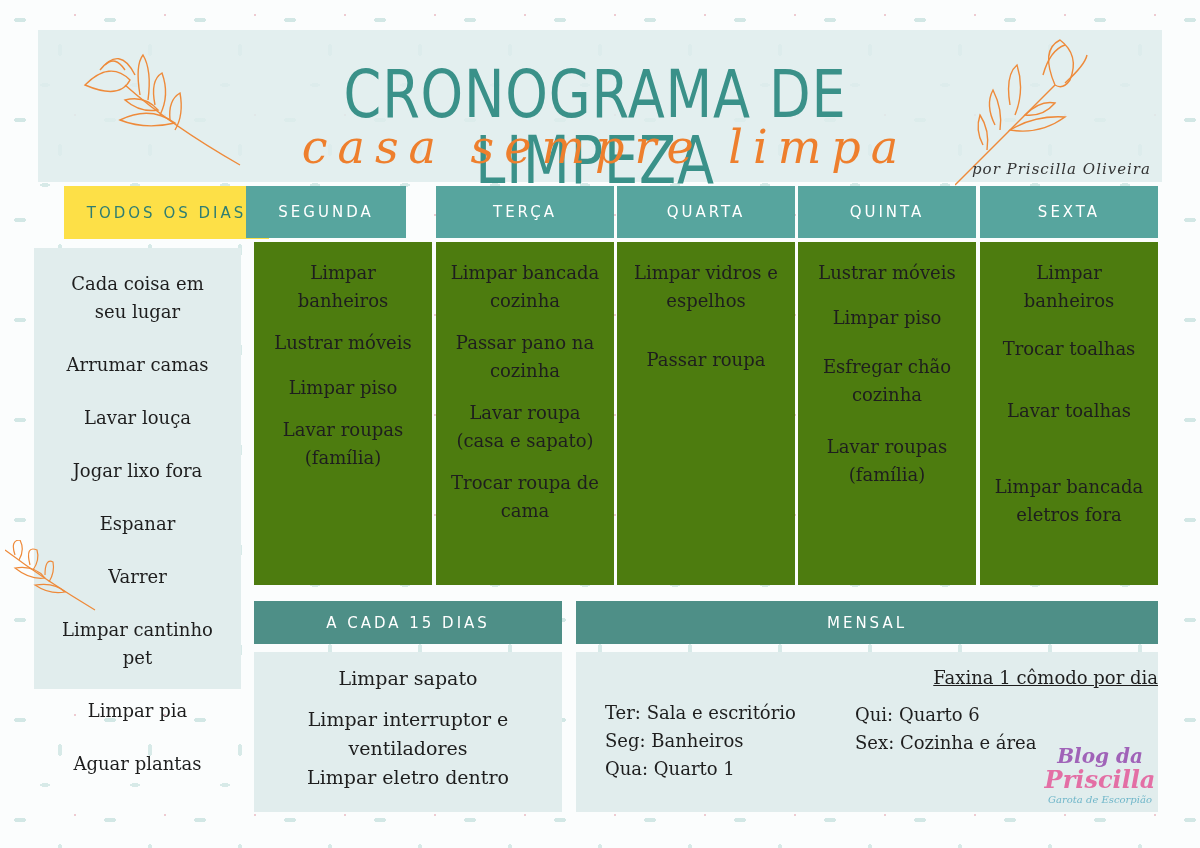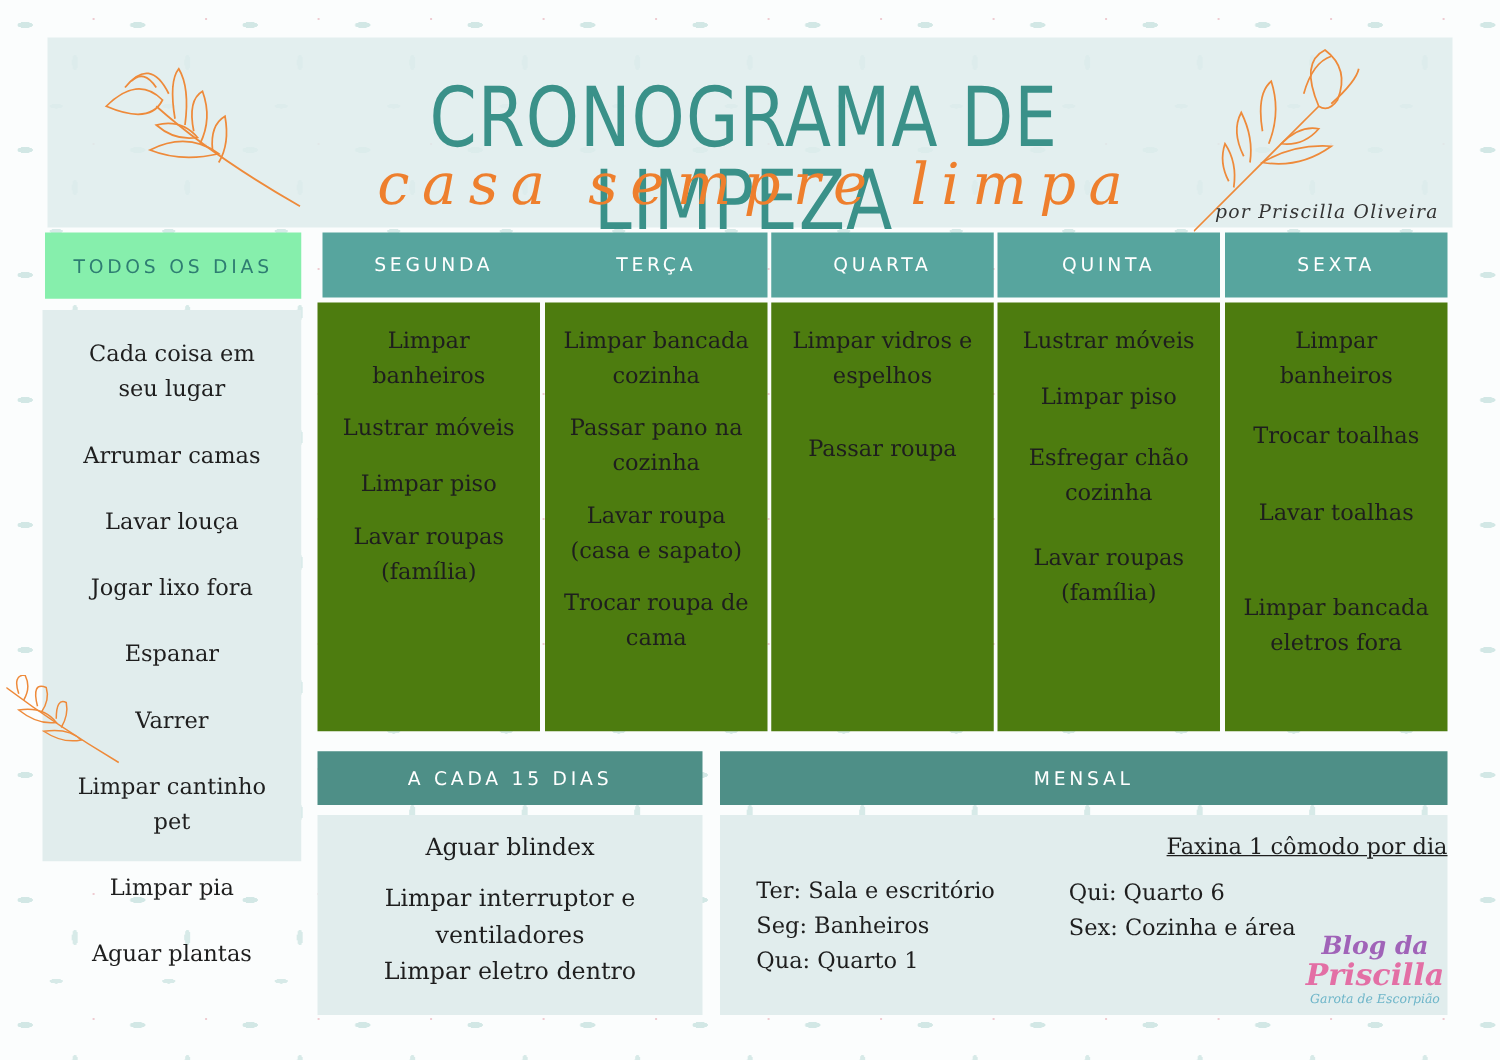--- a/index.html
+++ b/index.html
@@ -39,21 +39,21 @@
     font-size: 15px; color: #333; letter-spacing: 1px;
   }
   .flower { position: absolute; }
 
   .hdr {
     position: absolute; display: flex; align-items: center; justify-content: center;
     font-family: "DejaVu Sans", "Liberation Sans", sans-serif;
     font-size: 15px; letter-spacing: 3px; color: #ffffff;
     background: #57a59e;
   }
-  .hdr.light { background: #86efac; color: #2e7d72; }
+  .hdr.light { background: #fde047; color: #2e7d72; margin-left: 28px; }
   .hdr.dark { background: #4e8f87; }
   .col {
     position: absolute; background: #4d7c0f;
     display: flex; flex-direction: column; align-items: center;
     text-align: center; font-size: 18px; line-height: 28px;
   }
   .col.pale { background: #e1eded; }
   .task { display: block; }
 
   #todos-body .task { margin-bottom: 25px; }
@@ -113,21 +113,21 @@
 
 <svg class="flower" style="left:5px;top:540px" width="95" height="75" viewBox="0 0 95 75" fill="none" stroke="#ee8a3a" stroke-width="1.2">
   <path d="M0 10 Q40 40 90 70"></path>
   <path d="M10 15 Q5 0 15 0 Q20 10 14 20"></path>
   <path d="M25 25 Q20 5 32 10 Q35 20 28 30"></path>
   <path d="M40 35 Q40 18 48 22 Q50 32 44 42"></path>
   <path d="M10 28 Q30 25 40 38 Q25 40 10 28Z"></path>
   <path d="M30 45 Q50 42 60 52 Q45 55 30 45Z"></path>
 </svg>
 
-<div class="hdr" style="left:258px;top:186px;width:178px;height:52px;text-align:center;">SEGUNDA</div>
+<div class="hdr" style="left:246px;top:186px;width:160px;height:52px;text-align:center;">SEGUNDA</div>
 <div class="hdr" style="left:436px;top:186px;width:178px;height:52px;">TERÇA</div>
 <div class="hdr" style="left:617px;top:186px;width:178px;height:52px;">QUARTA</div>
 <div class="hdr" style="left:798px;top:186px;width:178px;height:52px;">QUINTA</div>
 <div class="hdr" style="left:980px;top:186px;width:178px;height:52px;">SEXTA</div>
 
 <div class="col" style="left:254px;top:242px;width:178px;height:343px;padding-top:17px;">
   <span class="task" style="width:110px;margin-bottom:14px">Limpar banheiros</span>
   <span class="task" style="margin-bottom:17px">Lustrar móveis</span>
   <span class="task" style="margin-bottom:14px">Limpar piso</span>
   <span class="task" style="width:140px">Lavar roupas (família)</span>
@@ -150,21 +150,21 @@
 </div>
 <div class="col" style="left:980px;top:242px;width:178px;height:343px;padding-top:17px;">
   <span class="task" style="width:110px;margin-bottom:20px">Limpar banheiros</span>
   <span class="task" style="margin-bottom:34px">Trocar toalhas</span>
   <span class="task" style="margin-bottom:48px">Lavar toalhas</span>
   <span class="task" style="width:170px">Limpar bancada eletros fora</span>
 </div>
 
 <div class="hdr dark" style="left:254px;top:601px;width:308px;height:43px;">A CADA 15 DIAS</div>
 <div class="col pale" style="left:254px;top:652px;width:308px;height:160px;padding-top:12px;font-size:19px;line-height:29px;">
-  <span class="task" style="margin-bottom:12px">Aguar blindex</span>
+  <span class="task" style="margin-bottom:12px">Limpar sapato</span>
   <span class="task" style="width:240px">Limpar interruptor e ventiladores</span>
   <span class="task">Limpar eletro dentro</span>
 </div>
 
 <div class="hdr dark" style="left:576px;top:601px;width:582px;height:43px;">MENSAL</div>
 <div class="col pale" style="left:576px;top:652px;width:582px;height:160px;align-items:stretch;text-align:left;">
   <div style="position:absolute;left:0;top:12px;width:100%;text-align:right;text-decoration:underline;font-size:18px;">Faxina 1 cômodo por dia</div>
   <div style="position:absolute;left:29px;top:47px;font-size:18px;line-height:28px;">
     <div>Ter: Sala e escritório</div>
     <div>Seg: Banheiros</div>

